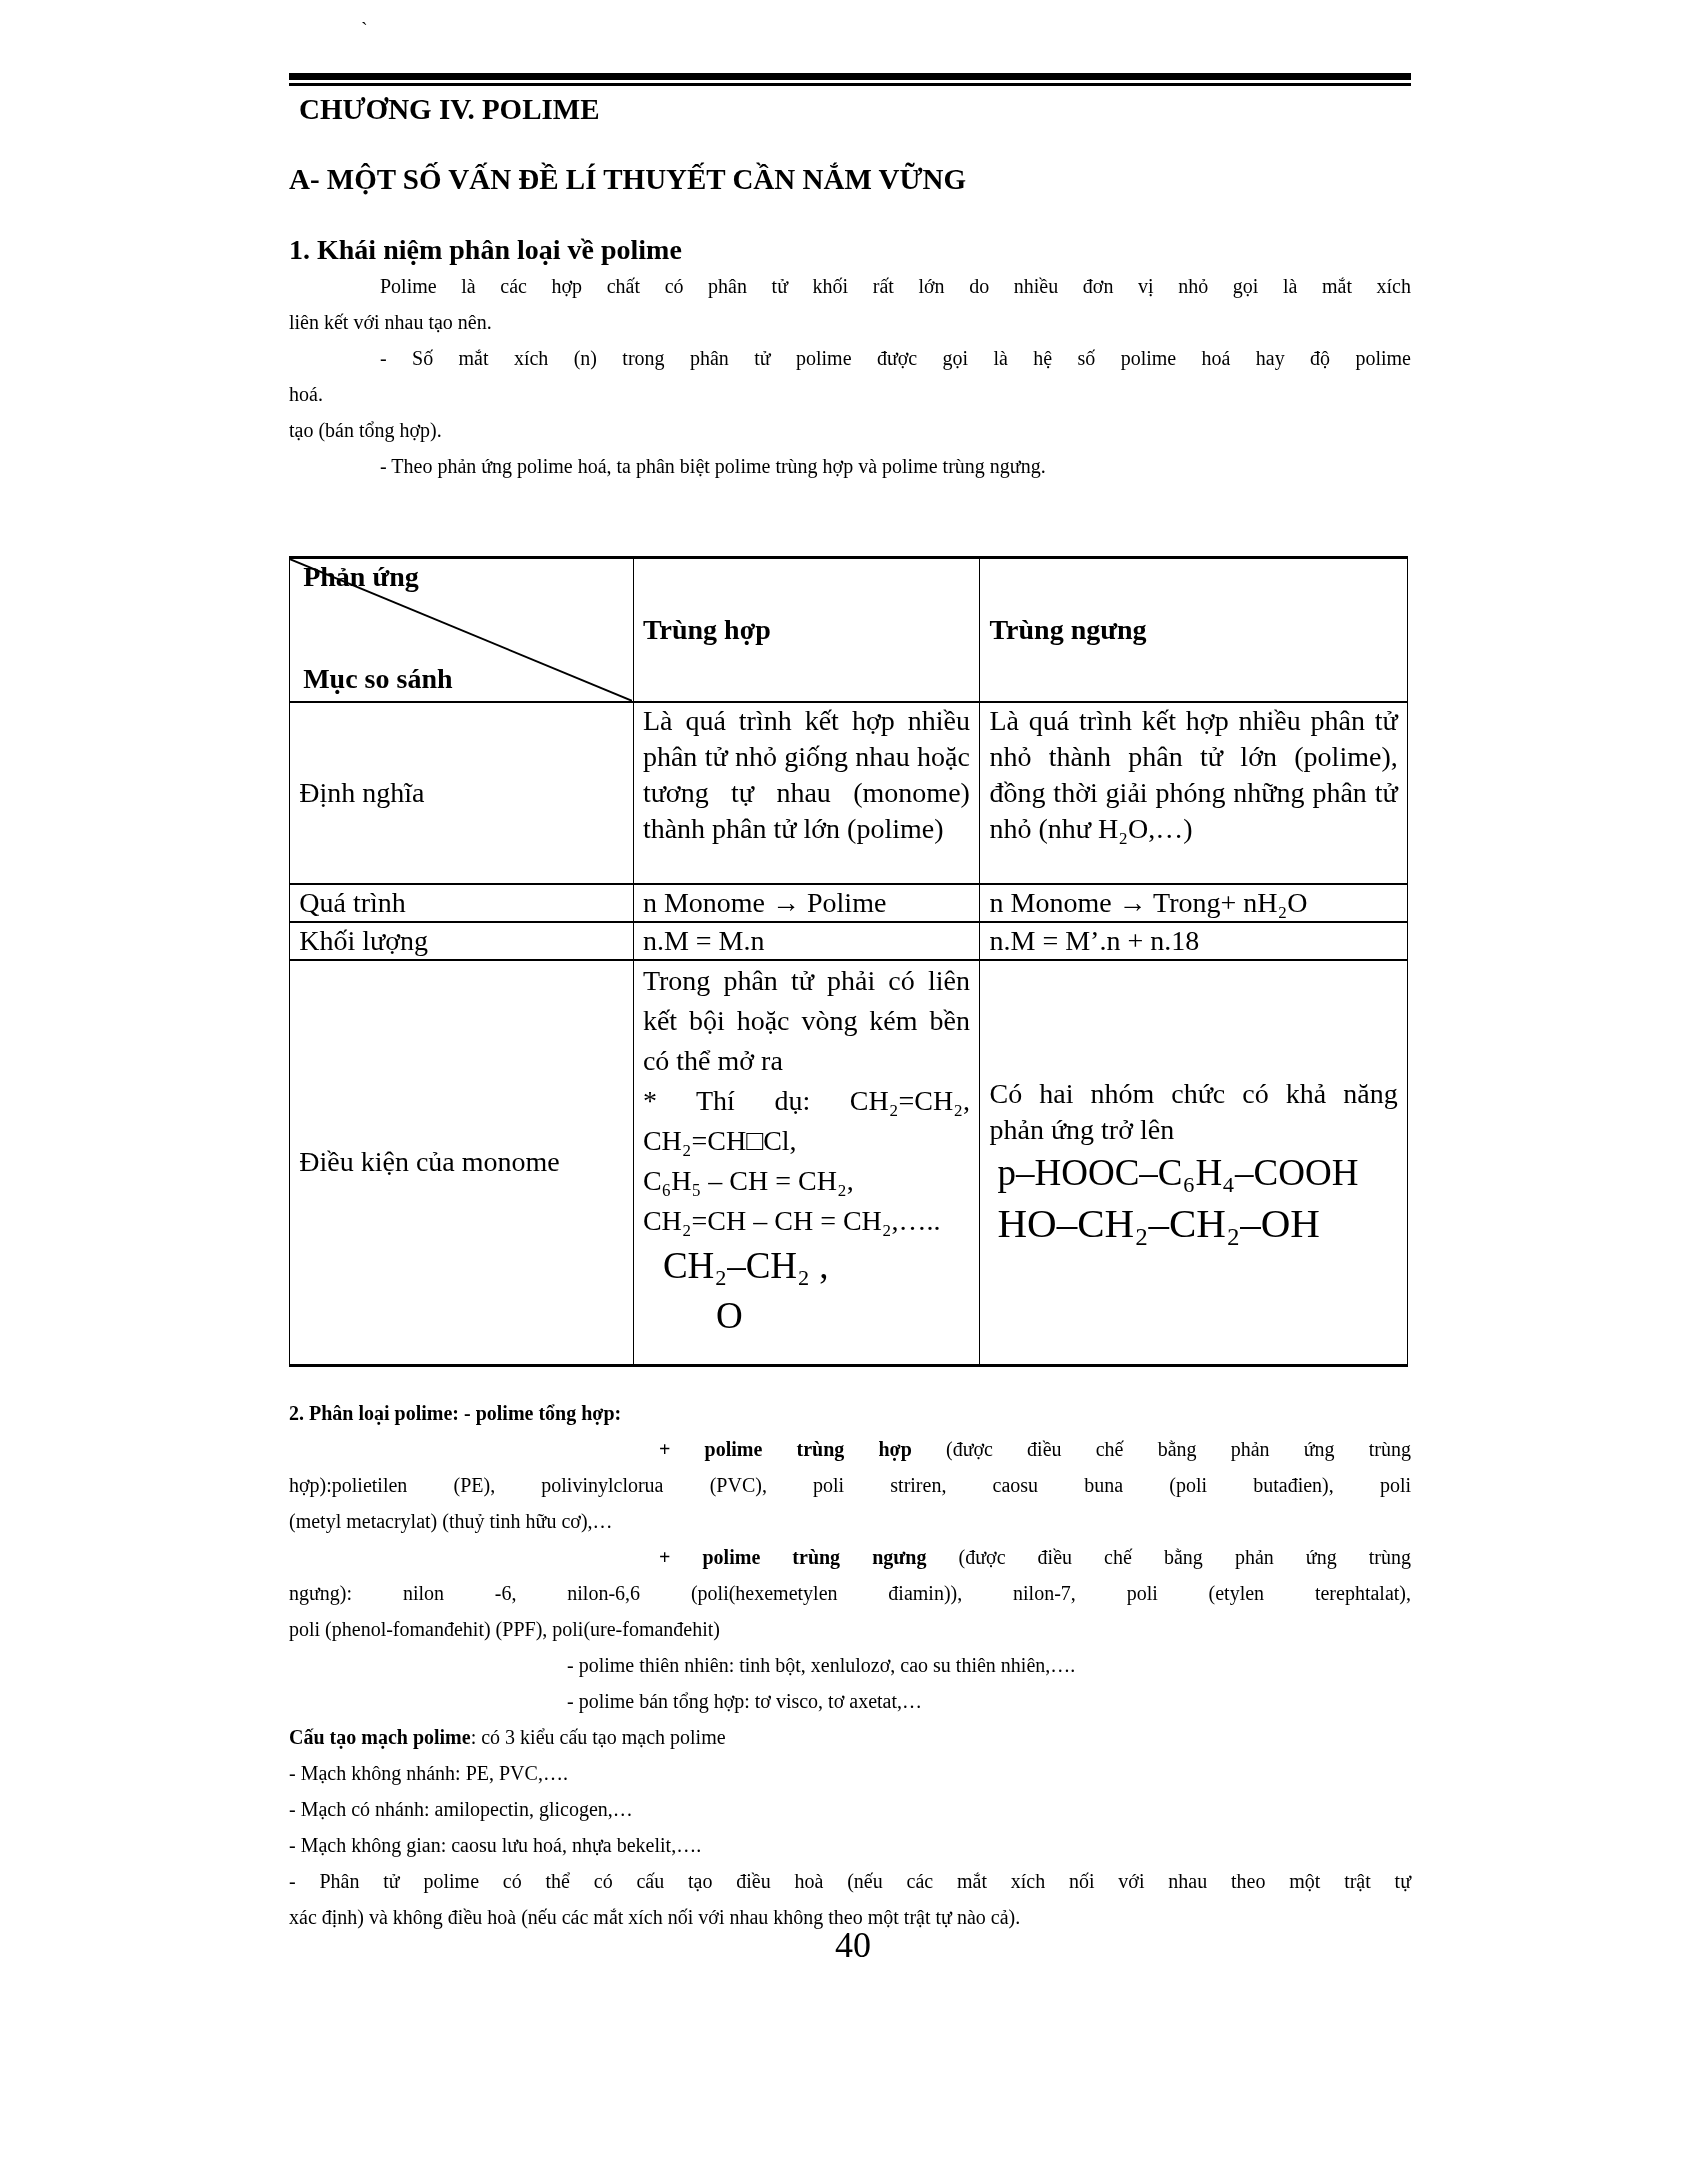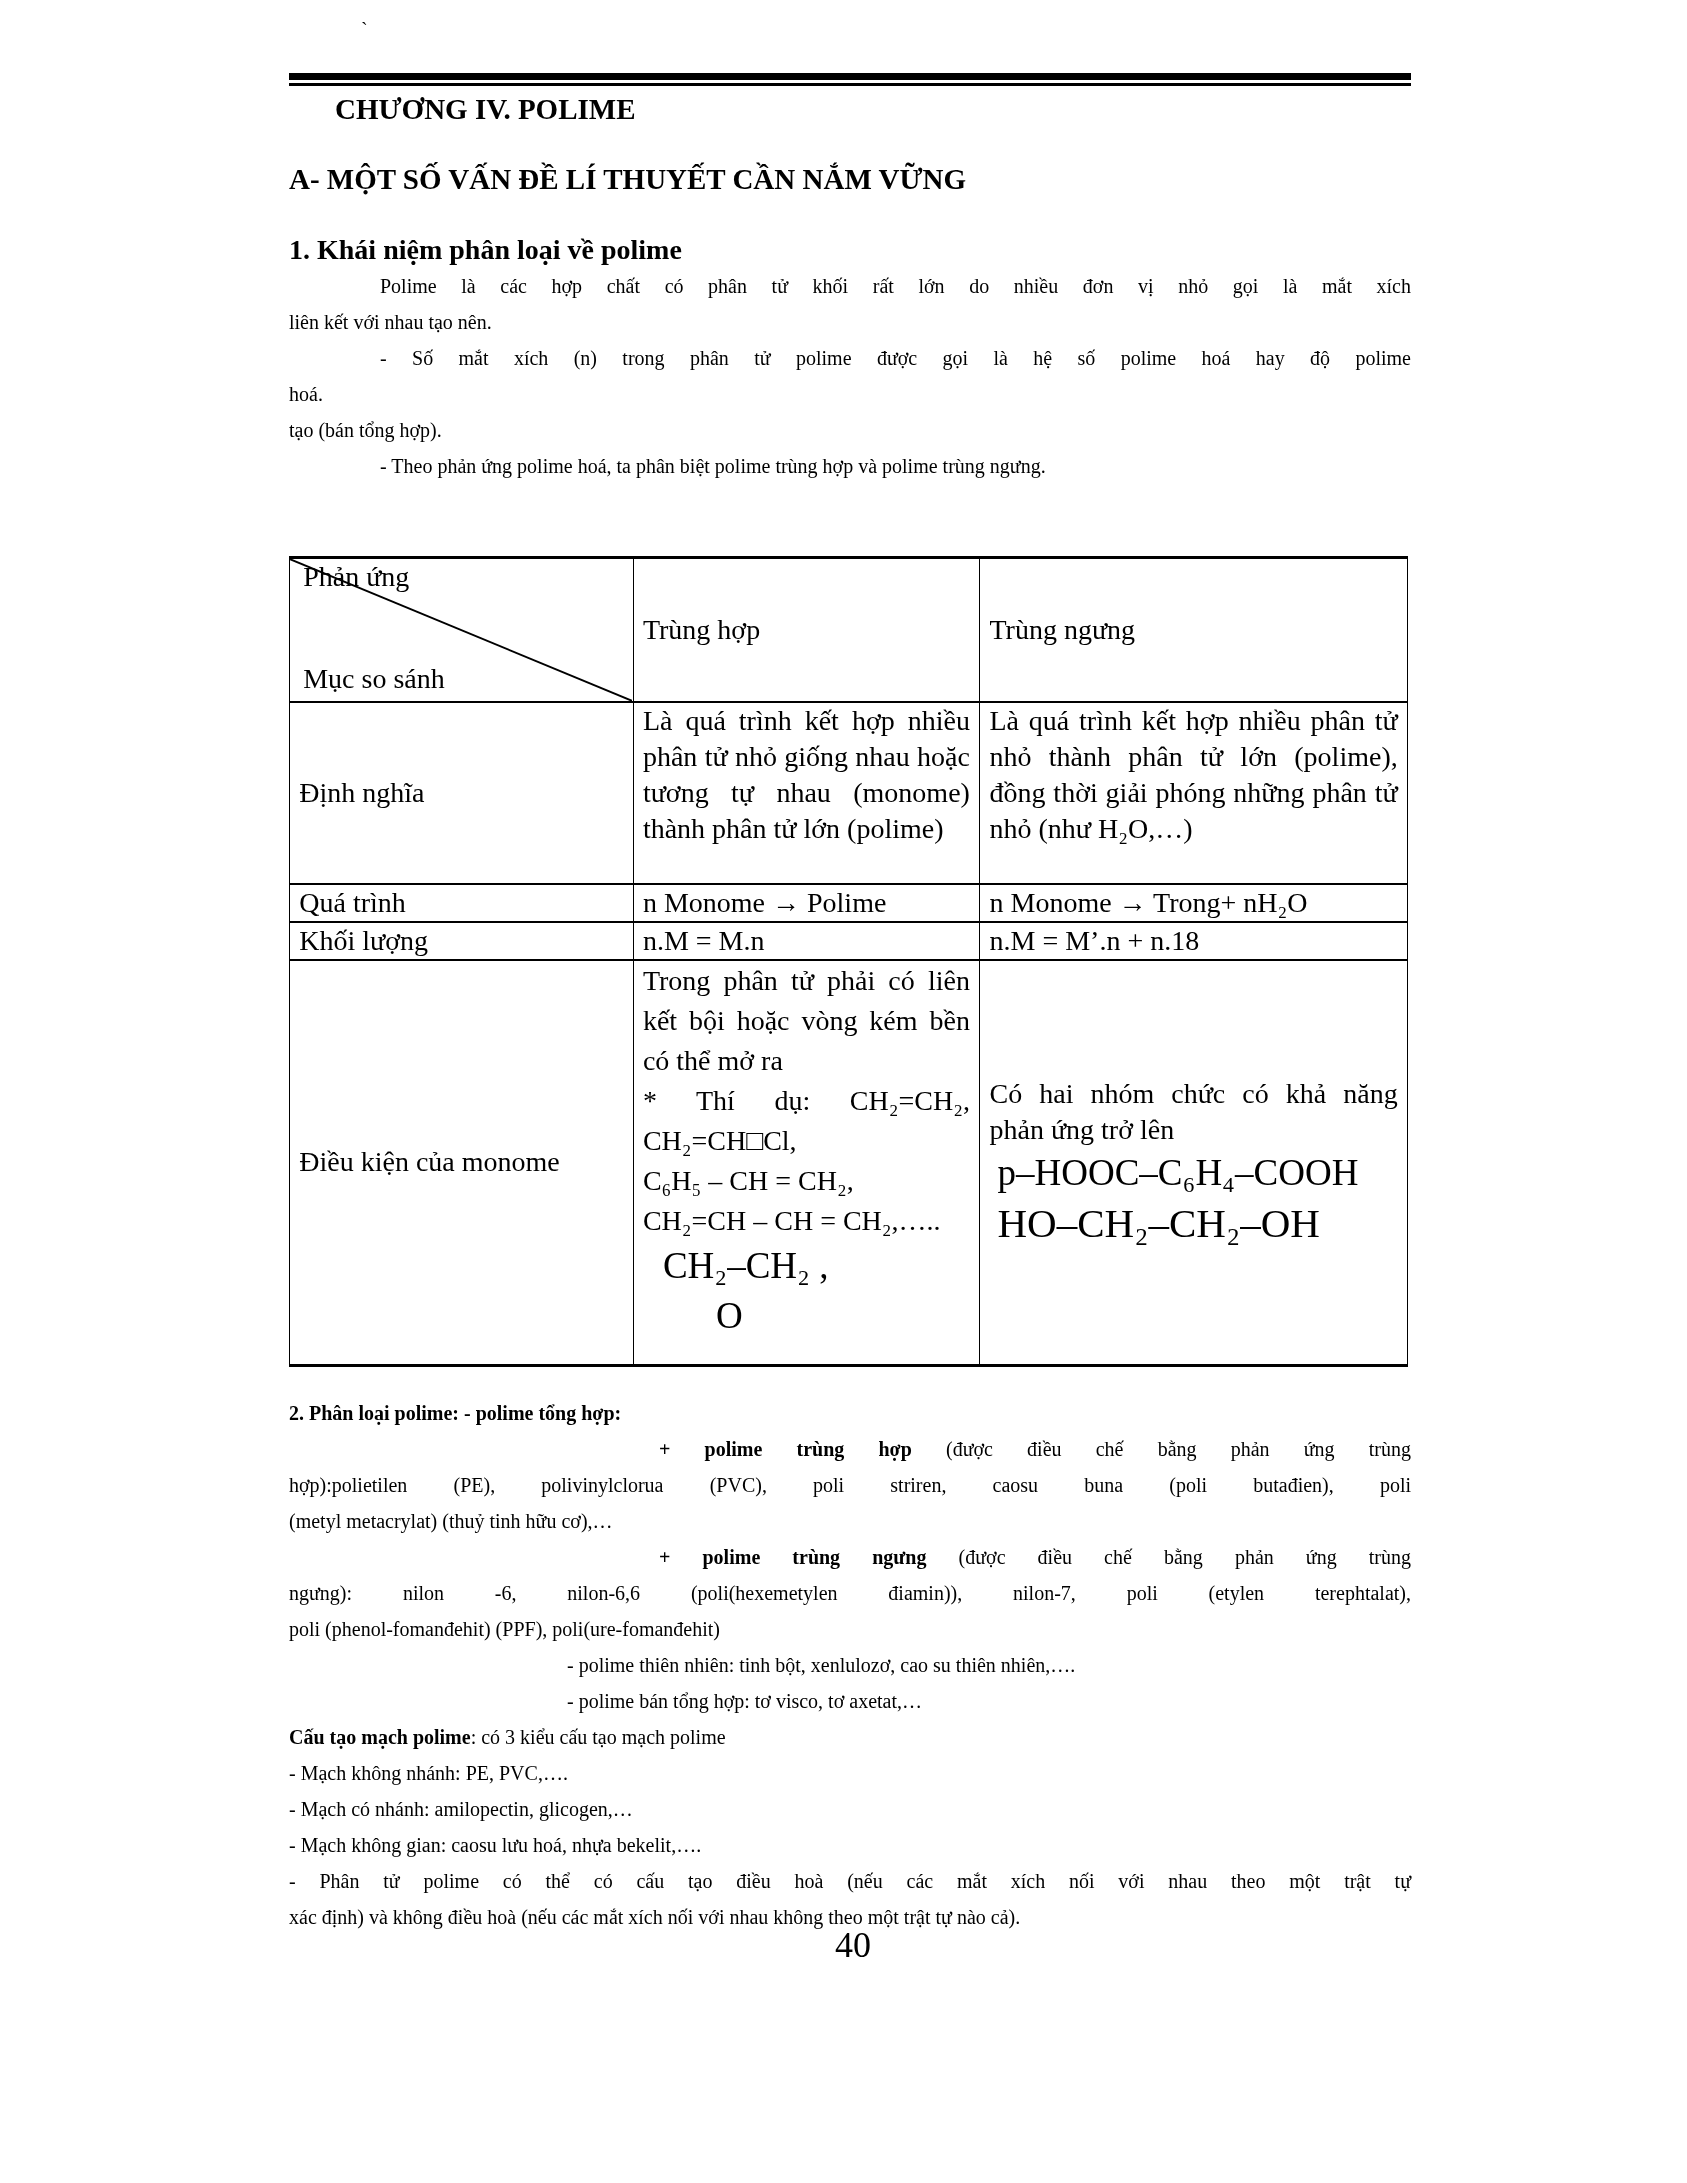--- a/index.html
+++ b/index.html
@@ -2,33 +2,33 @@
 <html style="font-size:10.6px"><head>
 <meta charset="utf-8">
 <style>
   html, body { margin:0; padding:0; background:#ffffff; }
   body { width:1687px; height:2183px; position:relative; overflow:hidden;
          font-family:"Liberation Serif", serif; color:#000; }
   .abs { position:absolute; }
   .rule-thick { left:289px; width:1122px; top:73px; height:7.3px; background:#000; }
   .rule-thin { left:289px; width:1122px; top:83px; height:2.6px; background:#000; }
   .tick { left:361px; top:18.5px; font-size:20px; }
-  .h-chapter { left:299px; top:93px; font-size:29px; font-weight:bold;margin-left:36px; }
+  .h-chapter { left:299px; top:93px; font-size:29px; font-weight:bold; }
   .h-a { left:289px; top:163px; font-size:29px; font-weight:bold; }
   .h1 { left:289px; top:234px; font-size:28px; font-weight:bold; }
   .p { font-size:20px; line-height:36px; }
   .body-block { left:289px; width:1122px; top:268px; }
   .body-block .line { text-align:justify; text-align-last:left; }
   .indent { padding-left:91px; }
 
   table.cmp { position:absolute; left:289px; top:556px; width:1119px;
               border-collapse:collapse; font-size:28px; line-height:36px; }
   table.cmp td { border:1.3px solid #000; vertical-align:middle; padding:0 9.3px; }
   table.cmp tr { border-top:2.6px solid #000; }
-  table.cmp tr:first-child td { border-top:3.3px solid #000; }
+  table.cmp tr:first-child td { border-top:3.3px solid #000;font-weight:bold; }
   table.cmp tr:last-child td { border-bottom:3.3px solid #000; }
   table.cmp td.c0 { width:324px; }
   table.cmp td.c1 { width:327px; }
   table.cmp td.c2 { }
   .just { text-align:justify; }
   .diag-cell { position:relative; height:142px; padding:0 !important; }
   .diag-cell svg { position:absolute; left:0; top:0; }
   .diag-top { position:absolute; left:13.2px; top:0px; }
   .diag-bot { position:absolute; left:13.2px; bottom:4px; }
   .big-formula { font-size:37px; line-height:50px; }

